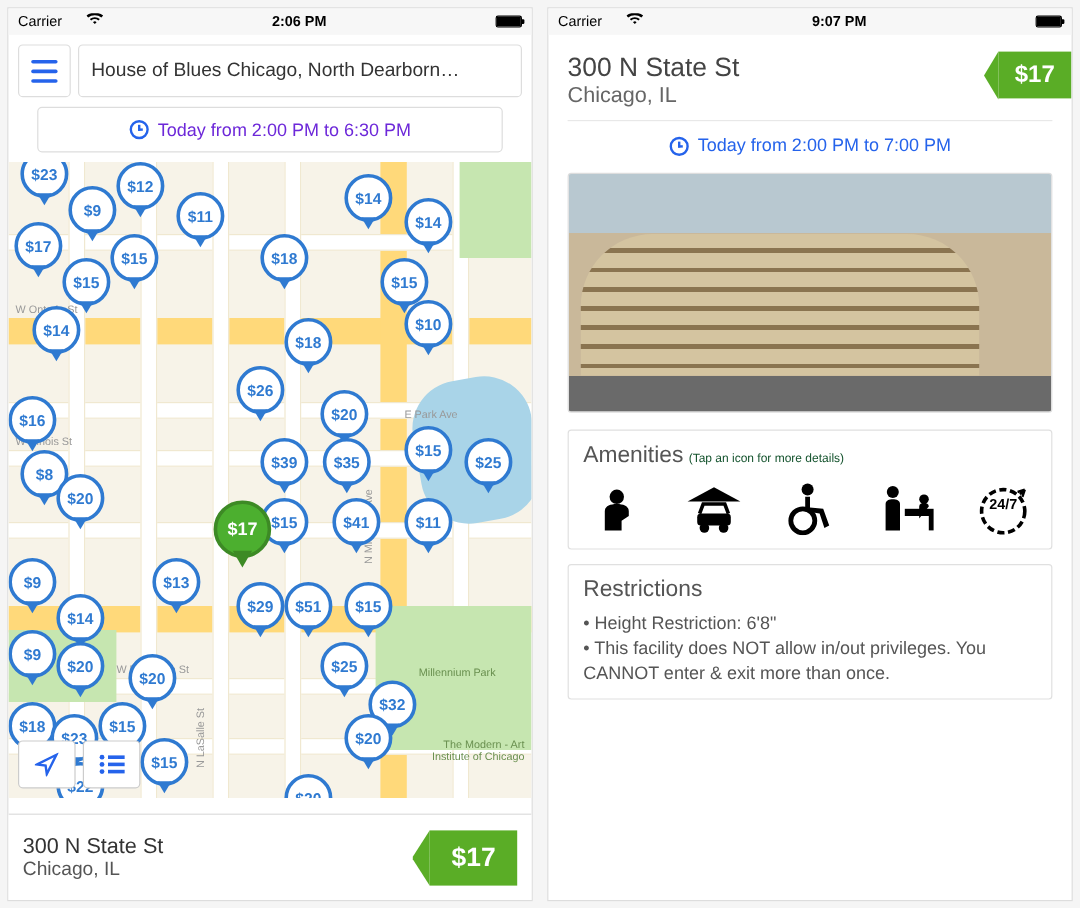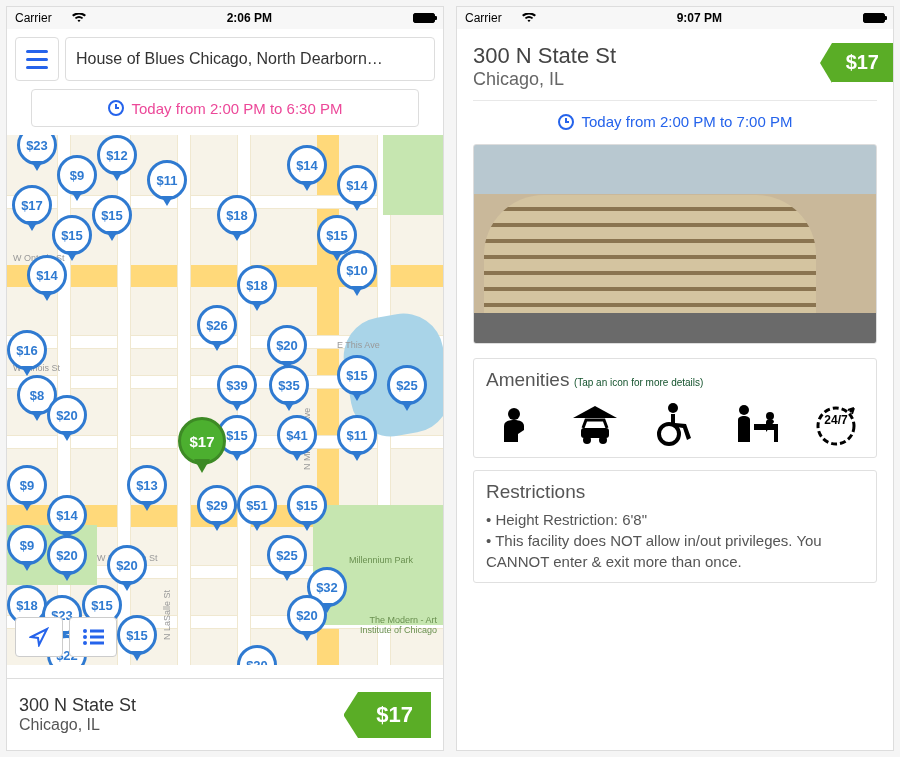--- a/index.html
+++ b/index.html
@@ -1,30 +1,30 @@
 <!DOCTYPE html>
 <html><head>
 <meta charset="utf-8">
 <style>
 *{box-sizing:border-box;margin:0;padding:0;font-family:-apple-system,Helvetica,Arial,sans-serif}
 body{background:#f5f5f5;display:flex;gap:12px;padding:6px}
 .phone{width:440px;height:745px;background:#fff;position:relative;overflow:hidden;border:1px solid #ddd}
 .status-bar{height:22px;background:#f7f7f7;display:flex;align-items:center;justify-content:space-between;padding:0 8px;font-size:12px;font-weight:500}
-.status-left,.status-right{display:flex;align-items:center;gap:20px}
+.status-left,.status-right{display:flex;gap:20px}
 .wifi-icon{width:14px;height:10px}
 .battery{width:22px;height:10px;border:1px solid #000;border-radius:2px;position:relative}
 .battery::after{content:"";position:absolute;right:-3px;top:2px;width:2px;height:4px;background:#000;border-radius:0 1px 1px 0}
 .battery-fill{background:#000;width:100%;height:100%}
 
 
 .search-row{display:flex;gap:6px;padding:8px}
 .hamburger{width:44px;height:44px;border:1px solid #ddd;border-radius:4px;background:#fff;display:flex;flex-direction:column;justify-content:center;align-items:center;gap:5px}
 .hamburger span{width:22px;height:3px;background:#2563eb;border-radius:2px}
 .search-box{flex:1;height:44px;border:1px solid #ddd;border-radius:4px;padding:0 10px;display:flex;align-items:center;font-size:16px;color:#333;white-space:nowrap;overflow:hidden}
-.date-bar{margin:0 24px 8px;height:38px;border:1px solid #ddd;border-radius:4px;display:flex;align-items:center;justify-content:center;gap:8px;color:#ec4899;font-size:15px;font-weight:500}
+.date-bar{margin:0 24px 8px;height:38px;border:1px solid #ddd;border-radius:4px;display:flex;align-items:center;justify-content:center;gap:8px;color:#6d28d9;font-size:15px;font-weight:500}
 .clock-icon{width:16px;height:16px;border:2px solid #2563eb;border-radius:50%;position:relative}
 .clock-icon::before{content:"";position:absolute;left:5px;top:2px;width:2px;height:5px;background:#2563eb}
 .clock-icon::after{content:"";position:absolute;left:5px;top:5px;width:4px;height:2px;background:#2563eb}
 
 .map-area{position:relative;height:530px;background:linear-gradient(#f7f3e8,#f7f3e8);overflow:hidden}
 .street-h{position:absolute;left:0;right:0;height:14px;background:#fff;border-top:1px solid #f0e8d0;border-bottom:1px solid #f0e8d0}
 .street-v{position:absolute;top:0;bottom:0;width:14px;background:#fff;border-left:1px solid #f0e8d0;border-right:1px solid #f0e8d0}
 .road-h{position:absolute;left:0;right:0;height:22px;background:#ffd97a}
 .road-v{position:absolute;top:0;bottom:0;width:22px;background:#ffd97a}
 .park{position:absolute;background:#c6e6b0}
@@ -113,21 +113,21 @@
     <div class="street-v" style="left:50px"></div>
       <div class="street-v" style="left:110px"></div>
       <div class="street-v" style="left:170px"></div>
       <div class="street-v" style="left:230px"></div>
       <div class="street-v" style="left:370px"></div>
     <div class="water" style="left:340px;top:180px;width:100px;height:120px;transform:rotate(-10deg);border-radius:40px"></div>
     <div class="park" style="right:0;top:0;width:60px;height:80px"></div>
     <div class="park" style="right:0;bottom:40px;width:130px;height:120px"></div>
     <div class="park" style="left:0;top:390px;width:90px;height:60px"></div>
     <span class="street-label" style="left:6px;top:118px">W Ontario St</span>
-    <span class="street-label" style="left:330px;top:205px">E This Ave</span>
+    <span class="street-label" style="left:330px;top:205px">E Park Ave</span>
     <span class="street-label" style="left:6px;top:228px">W Illinois St</span>
     <span class="street-label" style="left:90px;top:418px">W Randolph St</span>
     <span class="street-label" style="left:300px;top:330px;transform:rotate(-90deg);transform-origin:left">N Michigan Ave</span>
     <span class="street-label" style="left:160px;top:500px;transform:rotate(-90deg);transform-origin:left">N LaSalle St</span>
     <span class="street-label" style="right:30px;bottom:100px;color:#6a9050">Millennium Park</span>
     <span class="street-label" style="right:6px;bottom:30px;color:#6a9050;width:100px;text-align:right">The Modern - Art Institute of Chicago</span>
 
     <div id="pins-container">
         <div class="pin" style="left: 30px; top: 30px;">
           <div class="pin-body">$23</div>

